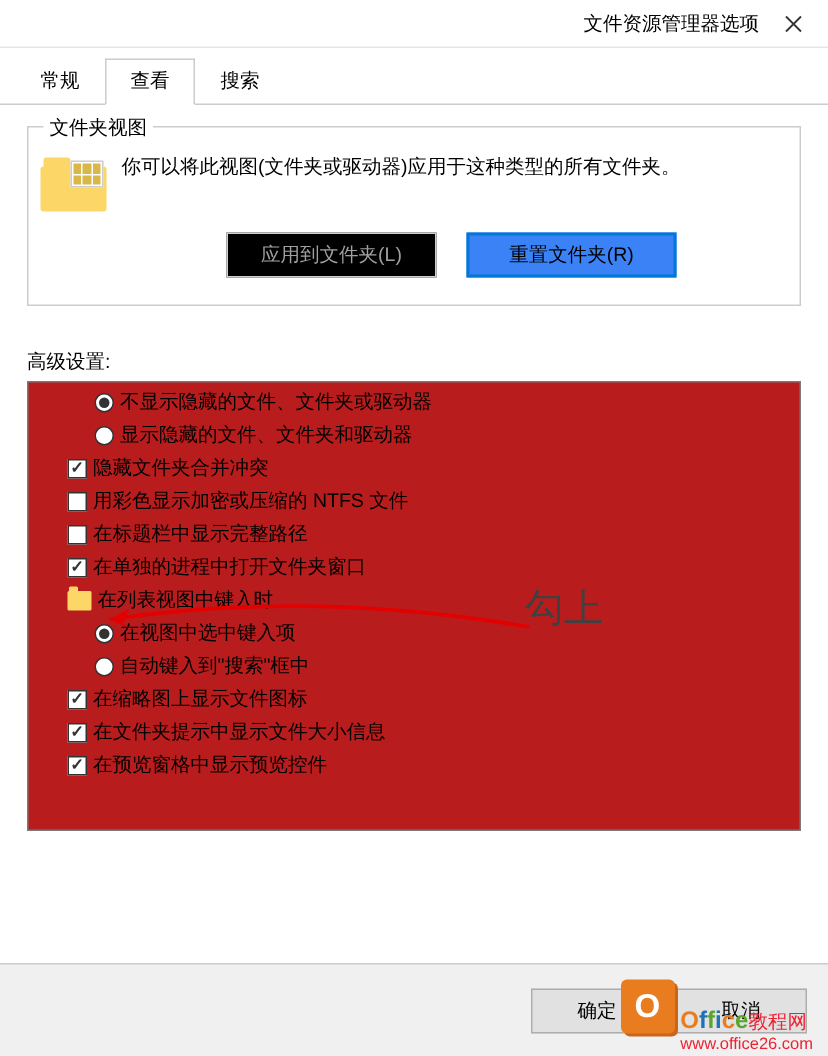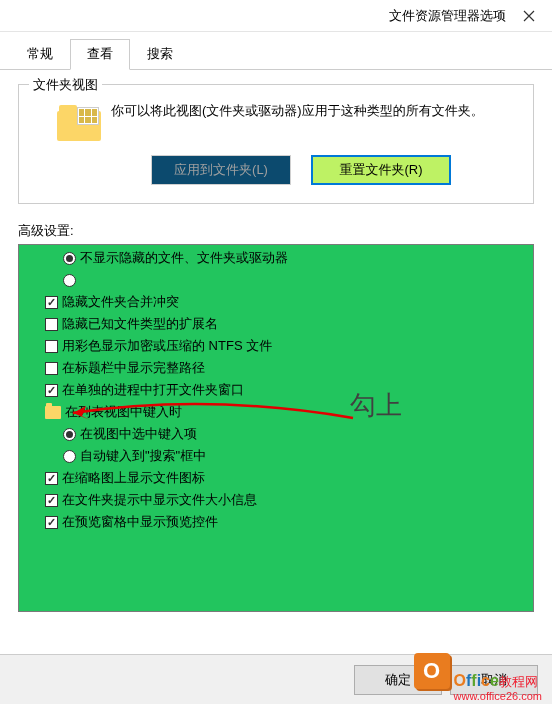--- a/index.html
+++ b/index.html
@@ -28,22 +28,22 @@
 .tab {
   padding: 5px 16px 6px; border: 1px solid transparent;
   position: relative; top: 1px; font-size: 13px;
 }
 .tab.active {
   border: 1px solid #ccc; border-bottom: 1px solid #fff;
   background: #fff;
 }
 .content { padding: 14px 18px 10px; }
 .group-box {
-  border: 1px solid #ccc; padding: 14px 32px 18px;
-  position: relative; margin-bottom: 18px;
+  border: 1px solid #ccc; padding: 14px 2px 18px;
+  position: relative; margin-bottom: 28px;
 }
 .group-title {
   position: absolute; top: -9px; left: 10px;
   background: #fff; padding: 0 4px; font-size: 13px;
 }
 .view-row { display: flex; gap: 10px; align-items: flex-start; }
 .folder-icon {
   width: 44px; height: 38px; flex-shrink: 0;
   margin: 4px 0 0 6px; position: relative;
 }
@@ -61,26 +61,26 @@
   display: grid; grid-template-columns: 1fr 1fr 1fr; gap: 1px; padding: 1px;
 }
 .thumb-grid span { background: #d9b84a; }
 .view-desc { flex: 1; font-size: 13px; line-height: 1.5; padding-top: 2px; }
 .view-btns { display: flex; gap: 20px; justify-content: center; margin-top: 14px; padding-left: 50px; }
 .btn {
   min-width: 140px; height: 30px; border: 1px solid #adadad;
   background: #e1e1e1; display: flex; align-items: center;
   justify-content: center; font-size: 13px; padding: 0 18px;
 }
-.btn:disabled { color: #a0a0a0; background: #0c4a6e; border-color: #d0d0d0; }
-.btn.highlight { border: 2px solid #0078d7; background: #bef264; }
+.btn:disabled { color: #a0a0a0; background: #000000; border-color: #d0d0d0; }
+.btn.highlight { border: 2px solid #0078d7; background: #3b82f6; }
 .adv-label { font-size: 13px; margin-bottom: 4px; }
 .adv-panel {
-  border: 1px solid #7a7a7a; height: 368px;
-  overflow-y: auto; background: #22c55e; position: relative;
+  border: 1px solid #7a7a7a; height: 300px;
+  overflow-y: auto; background: #b91c1c; position: relative;
 }
 .tree { padding: 2px 4px; }
 .tree-item {
   display: flex; align-items: center; gap: 4px;
   padding: 1px 0; font-size: 13px; line-height: 20px;
   min-height: 22px;
 }
 .indent0 { padding-left: 22px; text-align: right; }
 .indent1 { padding-left: 40px; }
 .radio, .check {
@@ -95,21 +95,21 @@
   width: 16px; height: 13px; background: #fcd667;
   border-radius: 1px; position: relative; flex-shrink: 0;
 }
 .folder-small::before {
   content:""; position:absolute; top:-3px; left:1px;
   width:6px; height:3px; background:#fcd667; border-radius:1px 1px 0 0;
 }
 .bottom-right { display:flex; justify-content:flex-end; margin-top:10px; }
 .footer {
   position:absolute; bottom:0; left:0; right:0;
-  height:50px; border-top:1px solid #ccc; background:#f0f0f0;
+  height:62px; border-top:1px solid #ccc; background:#f0f0f0;
   display:flex; justify-content:flex-end; align-items:center;
   gap:8px; padding:0 14px;
 }
 .footer .btn { min-width: 88px; background:#e1e1e1; }
 .annotation {
   position:absolute; color:#404040; font-size:26px;
   font-family: "KaiTi","STKaiti",serif; pointer-events:none;
 }
 .anno-text { top:388px; left:350px; }
 .arrow-svg { position:absolute; top:398px; left:58px; width:300px; height:30px; pointer-events:none; }
@@ -176,28 +176,25 @@
 
   <div class="adv-label">高级设置:</div>
   <div class="adv-panel">
     <div class="tree" id="tree">
         <div class="tree-item indent1">
           <span class="radio sel"></span>
           <span>不显示隐藏的文件、文件夹或驱动器</span>
         </div>
         <div class="tree-item indent1">
           <span class="radio"></span>
+          <span>显示隐藏的文件、文件夹和驱动器</span>
         </div>
         <div class="tree-item indent0">
           <span class="check sel"></span>
           <span>隐藏文件夹合并冲突</span>
-        </div>
-        <div class="tree-item indent0">
-          <span class="check"></span>
-          <span>隐藏已知文件类型的扩展名</span>
         </div>
         <div class="tree-item indent0">
           <span class="check"></span>
           <span>用彩色显示加密或压缩的 NTFS 文件</span>
         </div>
         <div class="tree-item indent0">
           <span class="check"></span>
           <span>在标题栏中显示完整路径</span>
         </div>
         <div class="tree-item indent0">

